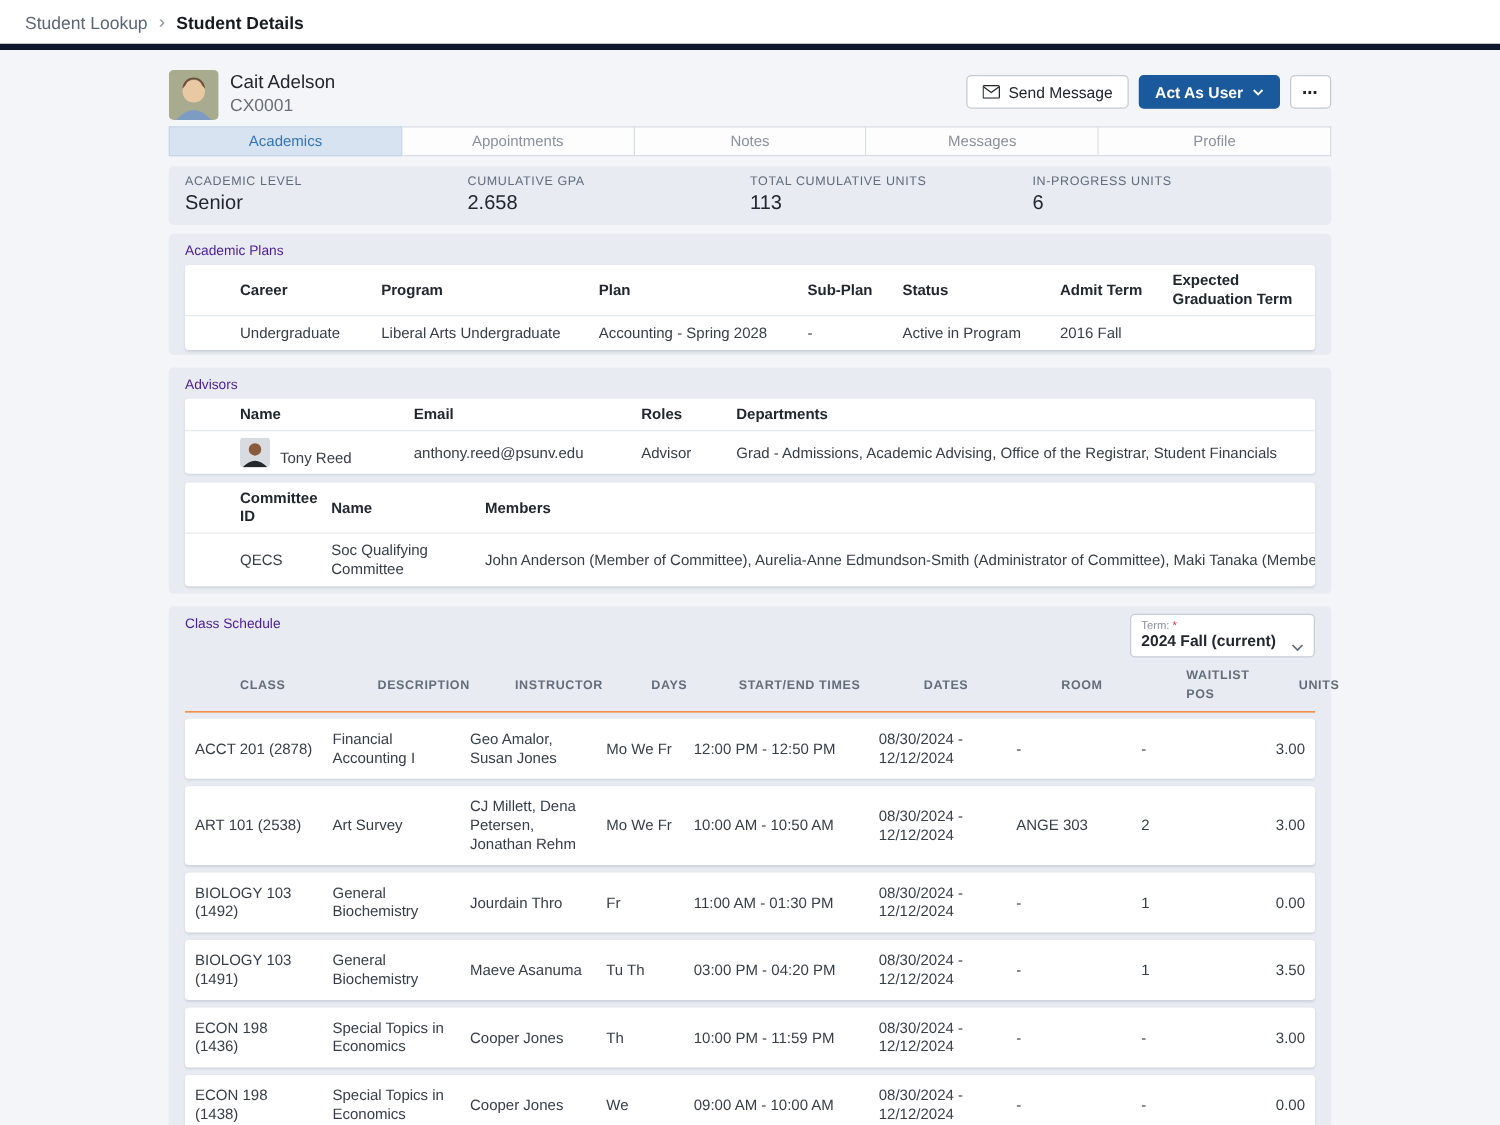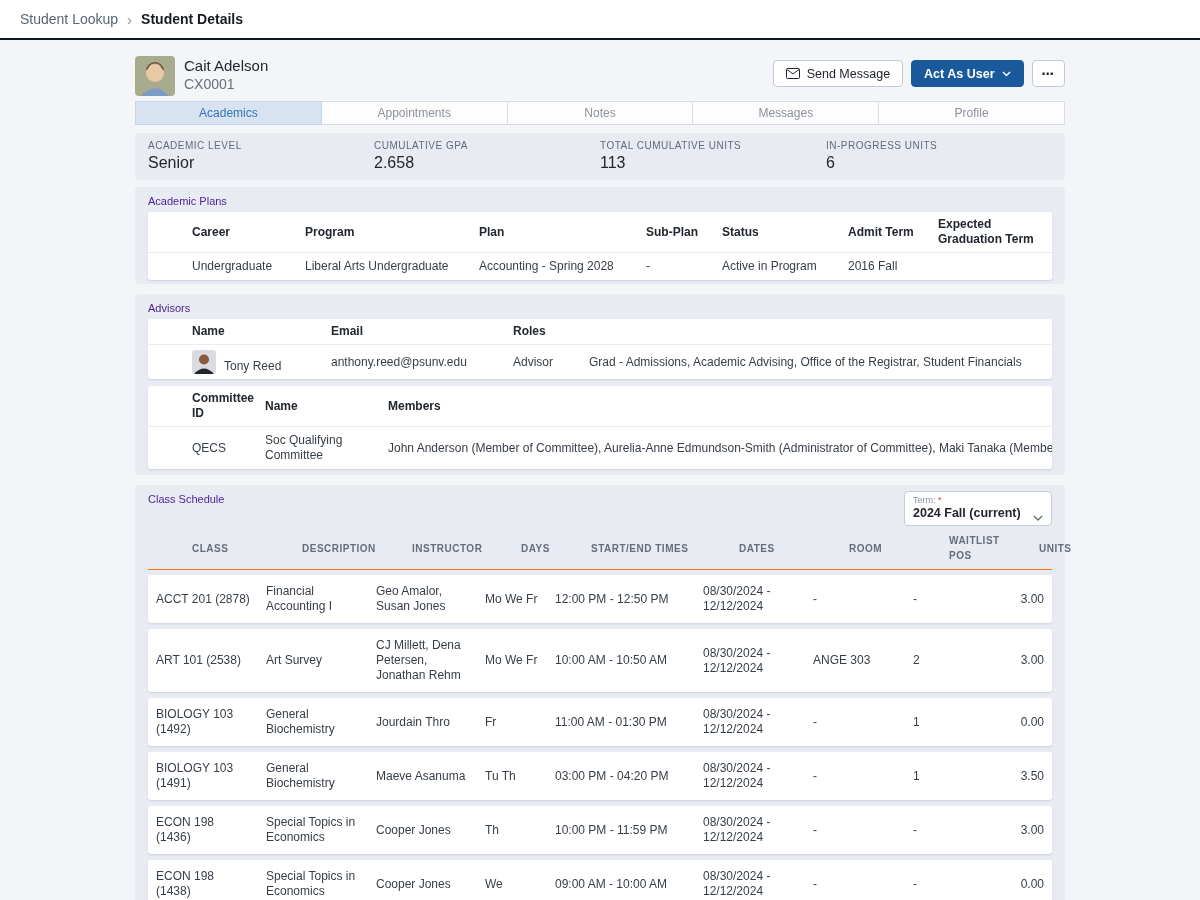--- a/index.html
+++ b/index.html
@@ -1,20 +1,20 @@
 <!DOCTYPE html>
 <html><head>
 <meta charset="utf-8">
 <style>
   * { margin:0; padding:0; box-sizing:border-box; }
   html,body { width:1200px; height:900px; overflow:hidden; background:#f4f5f9;
     font-family:"Liberation Sans","DejaVu Sans",sans-serif; color:#21272e; }
 
   
-  .topbar { height:40px; background:#fff; border-bottom:2px solid #0f172a;
+  .topbar { height:40px; background:#fff; border-bottom:5px solid #0f172a;
     display:flex; align-items:center; padding:0 20px; }
   .crumb-parent { font-size:14px; color:#5a6673; cursor:pointer; }
   .crumb-sep { font-size:15px; color:#8a919b; margin:0 9px; }
   .crumb-current { font-size:14px; color:#161b21; font-weight:bold; }
 
   .content { width:930px; margin-left:135px; padding-top:16px; }
 
   
   .student-header { display:flex; align-items:flex-start; margin-bottom:5px; }
   .avatar { width:40px; height:40px; border-radius:4px; overflow:hidden; flex:0 0 40px; }
@@ -188,20 +188,21 @@
   </div>
 
   <div class="card">
     <div class="card-title">Advisors</div>
     <div class="white-block grid-advisors" style="margin-bottom:7px;">
       <div class="white-head">
           <div class="trow">
             <div class="tcell">Name</div>
             <div class="tcell">Email</div>
             <div class="tcell">Roles</div>
+            <div class="tcell">Departments</div>
           </div>
         </div>
       <div class="trow advisor-row">
         <div class="tcell advisor-name-cell">
           <span class="mini-avatar">
             <svg width="24" height="24" viewBox="0 0 24 24">
               <rect width="24" height="24" fill="#d8dbdf"></rect>
               <circle cx="12" cy="9.5" r="5" fill="#8a5a3c"></circle>
               <path d="M2 24 q10 -11 20 0 z" fill="#23262a"></path>
             </svg>

